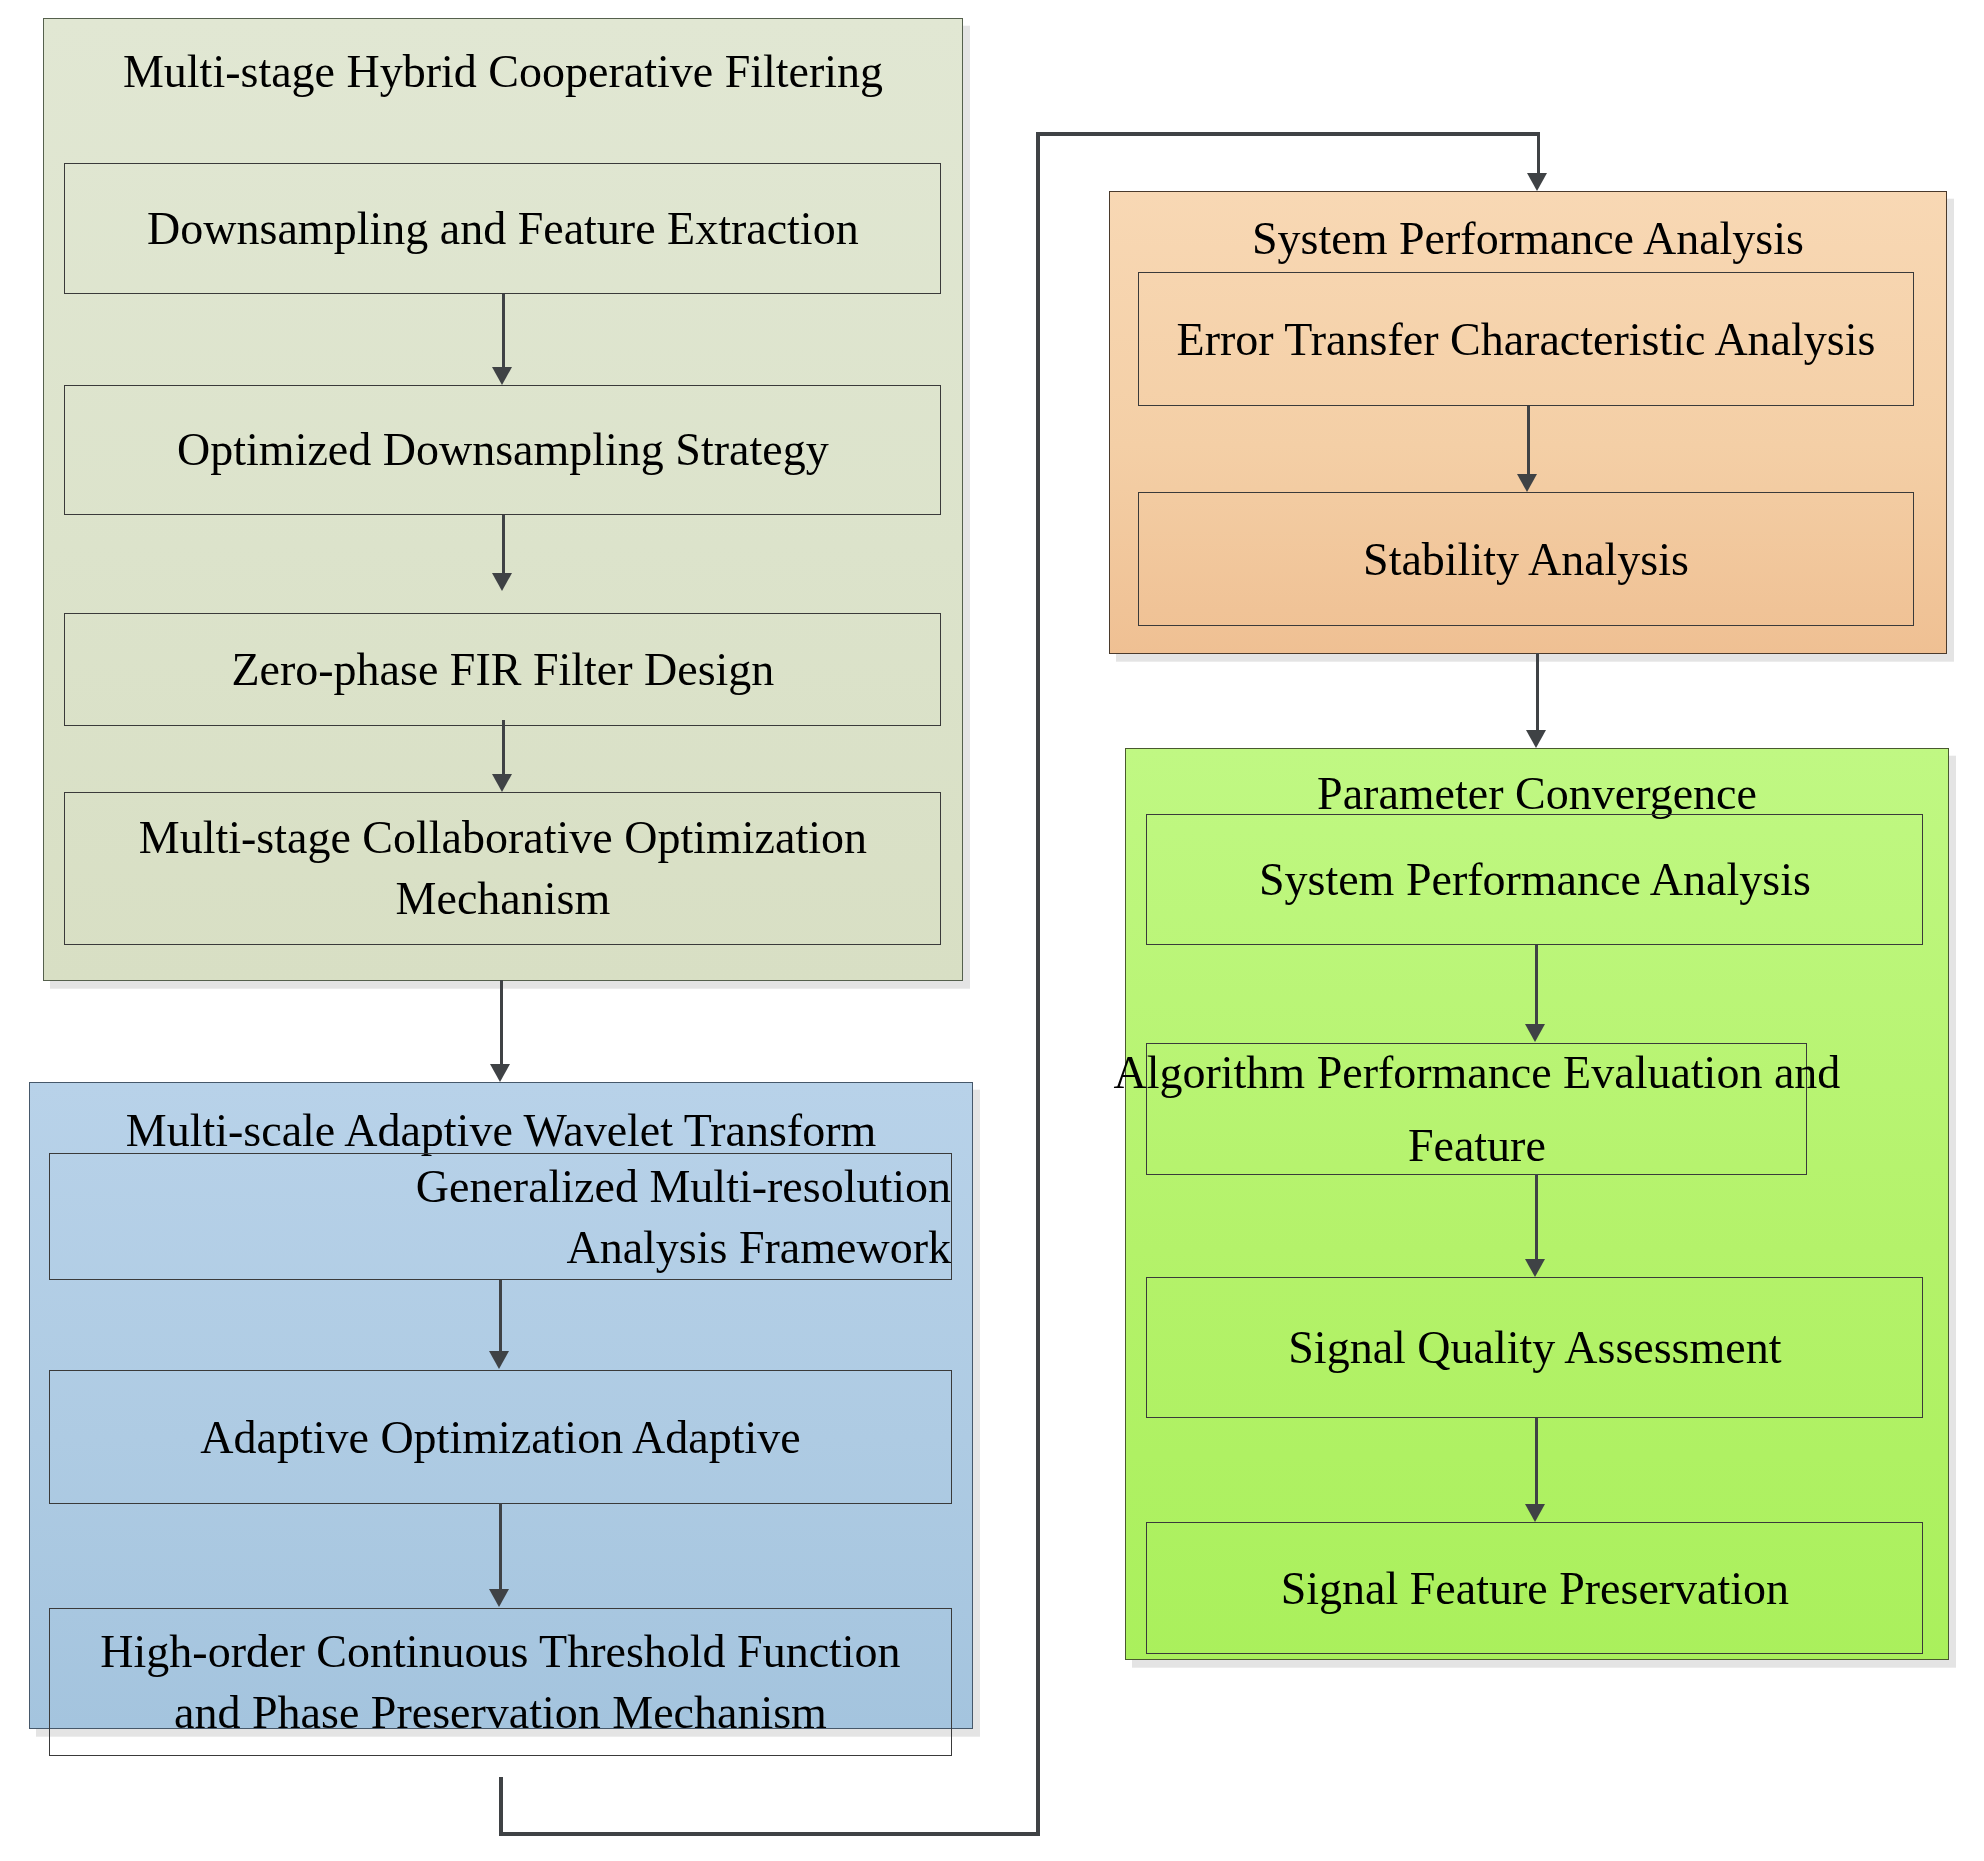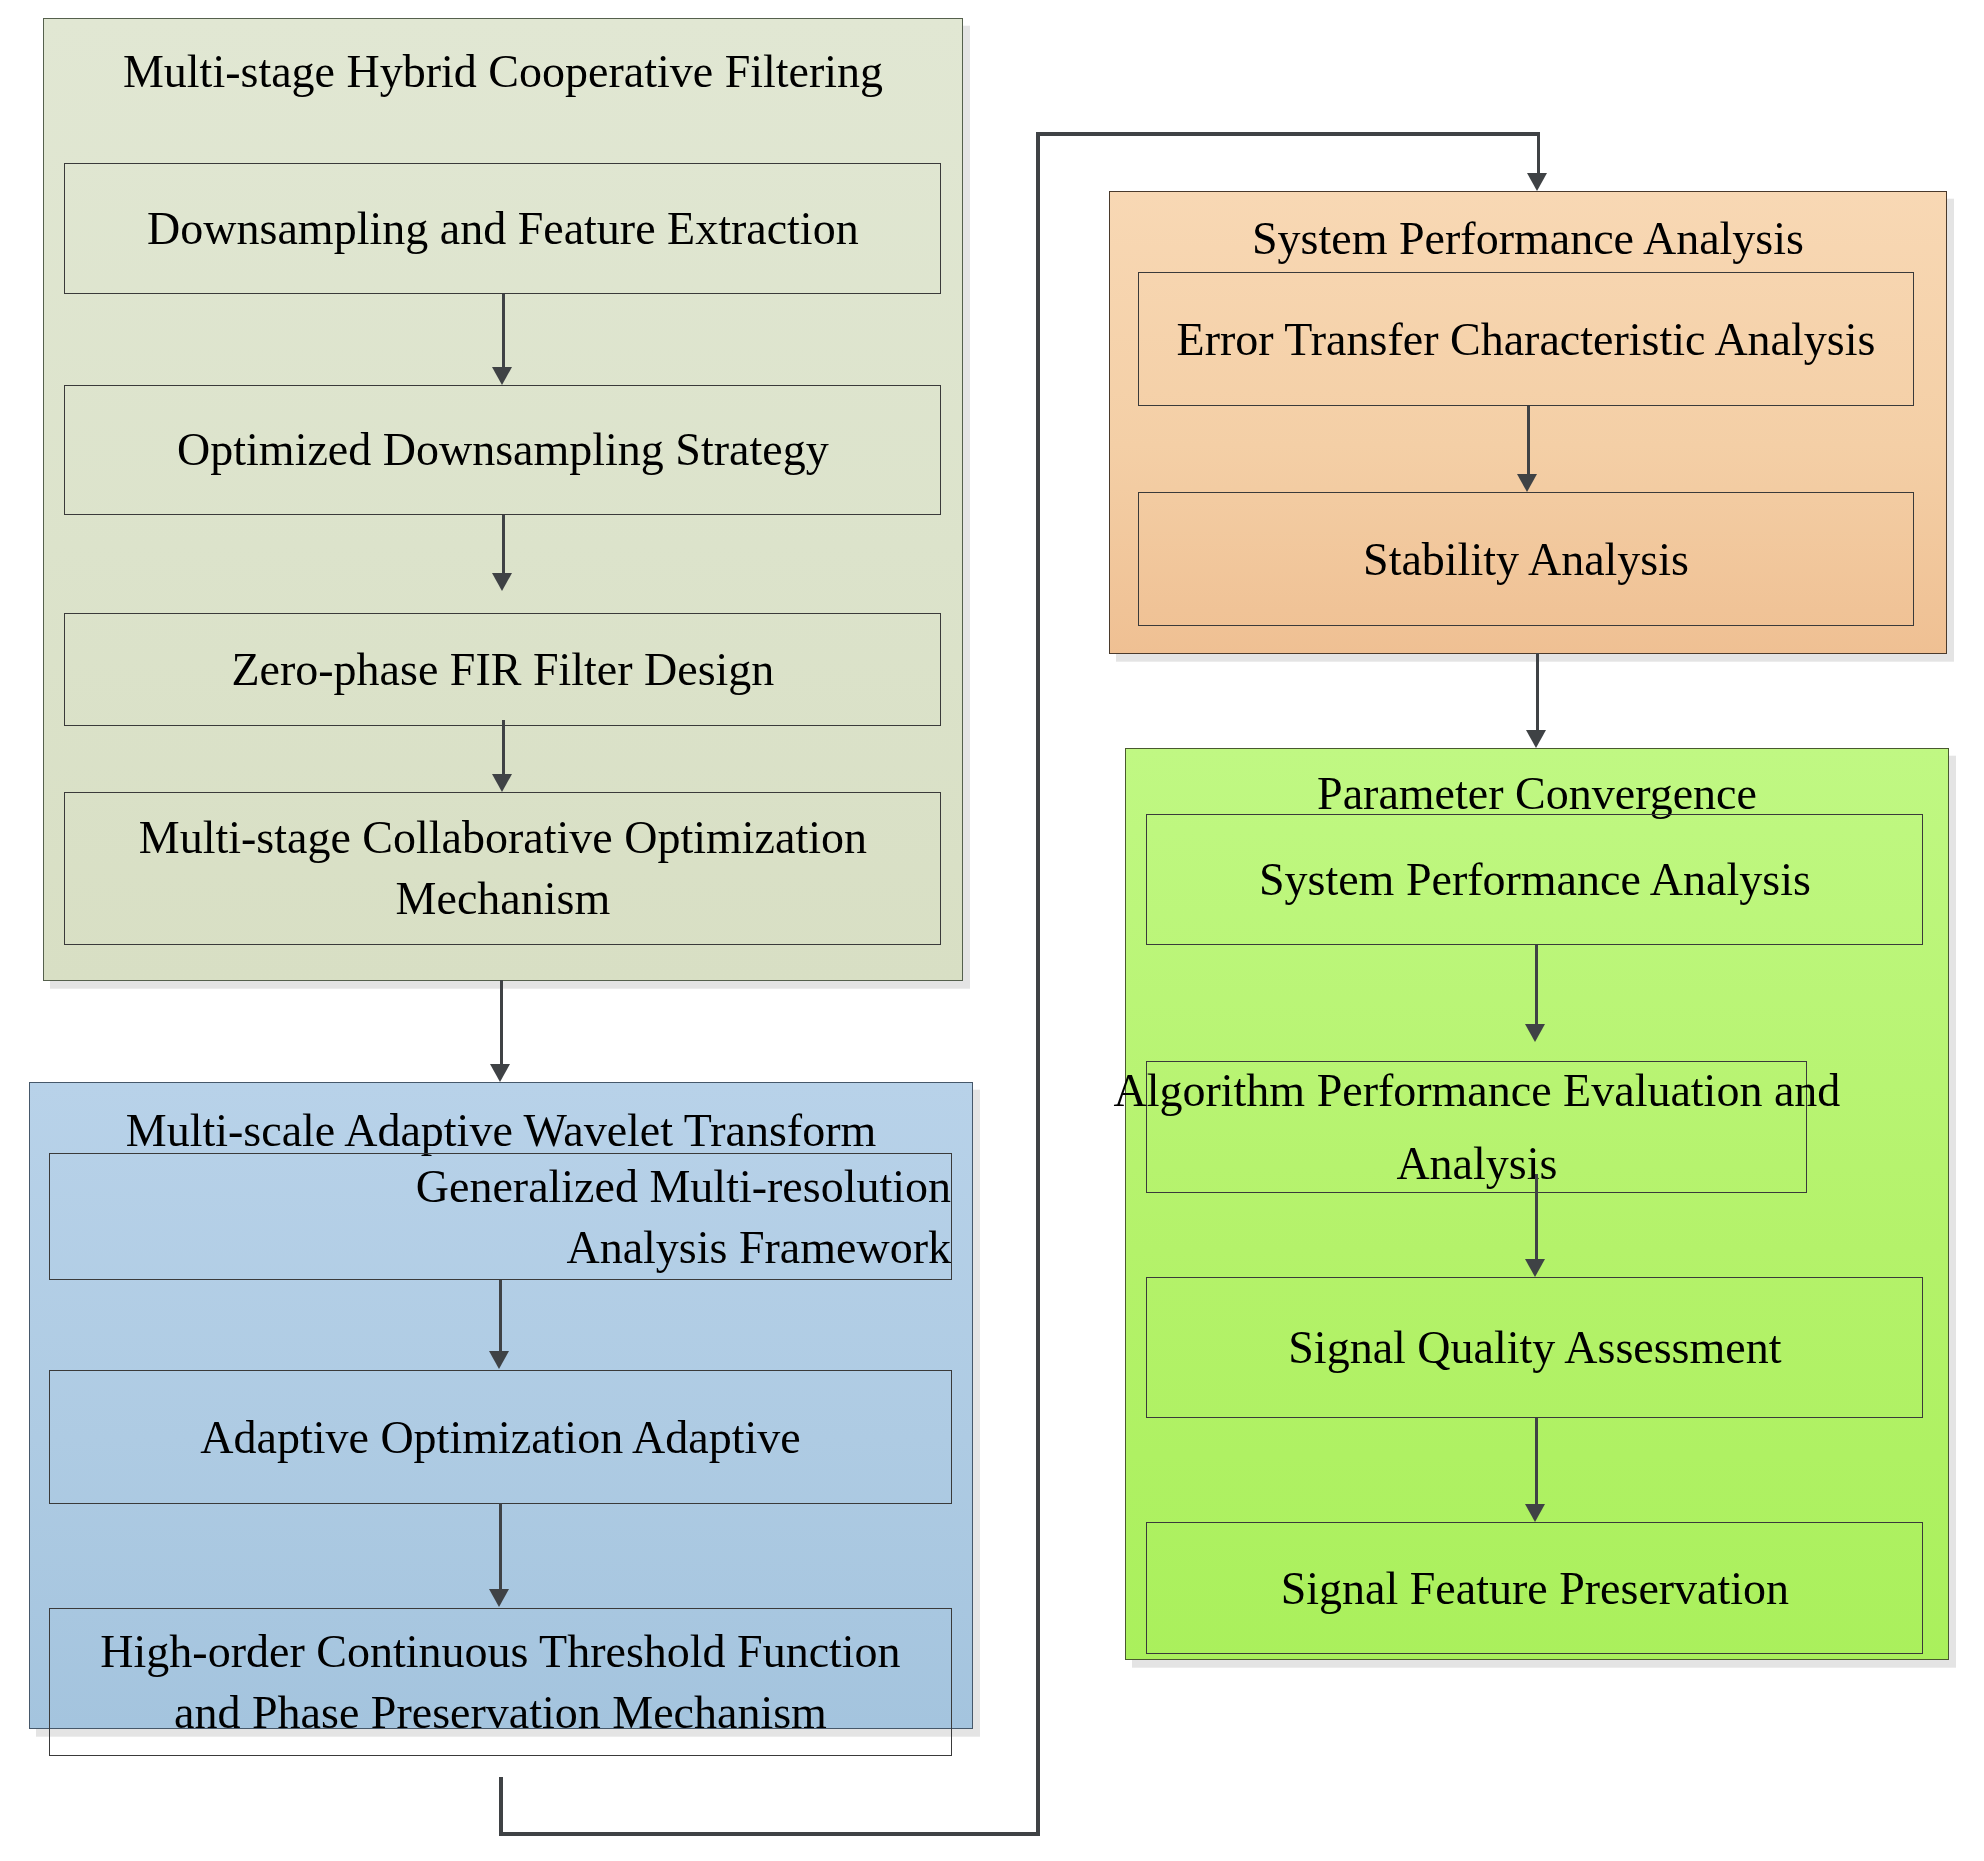--- a/index.html
+++ b/index.html
@@ -65,21 +65,21 @@
   .ba1{left:470px;top:197px;height:89px;}
   .ba2{left:470px;top:420px;height:104px;}
   
   .rb-title{top:15.5px;}
   .rb1{left:28px;top:80px;width:776px;height:134px;}
   .rb2{left:28px;top:300px;width:776px;height:134px;}
   .ra1{left:418px;top:214px;height:86px;}
   
   .gb-title{top:14px;}
   .gb1{left:20.4px;top:65px;width:777px;height:131px;}
-  .gb2{left:20.4px;top:312px;width:661px;height:132px;gap:12px;}
+  .gb2{left:20.4px;top:294px;width:661px;height:132px;gap:12px;}
   .gb3{left:20.4px;top:528px;width:777px;height:141px;}
   .gb4{left:20.4px;top:773px;width:777px;height:132px;}
   .ga1{left:410px;top:196px;height:97px;}
   .ga2{left:410px;top:425px;height:103px;}
   .ga3{left:410px;top:669px;height:104px;}
   
   .varrow{
     position:absolute;width:21px;margin-left:-10.6px;
   }
   .varrow::before{
@@ -173,21 +173,21 @@
   <div class="block green">
     <div class="btitle gb-title">
       <div class="line">Parameter Convergence</div>
     </div>
     <div class="sub gb1">
       <div class="line">System Performance Analysis</div>
     </div>
     <div class="varrow ga1"></div>
     <div class="sub gb2">
       <div class="line">Algorithm Performance Evaluation and</div>
-      <div class="line">Analysis</div>
+      <div class="line">Feature</div>
     </div>
     <div class="varrow ga2"></div>
     <div class="sub gb3">
       <div class="line">Signal Quality Assessment</div>
     </div>
     <div class="varrow ga3"></div>
     <div class="sub gb4">
       <div class="line">Signal Feature Preservation</div>
     </div>
   </div>

